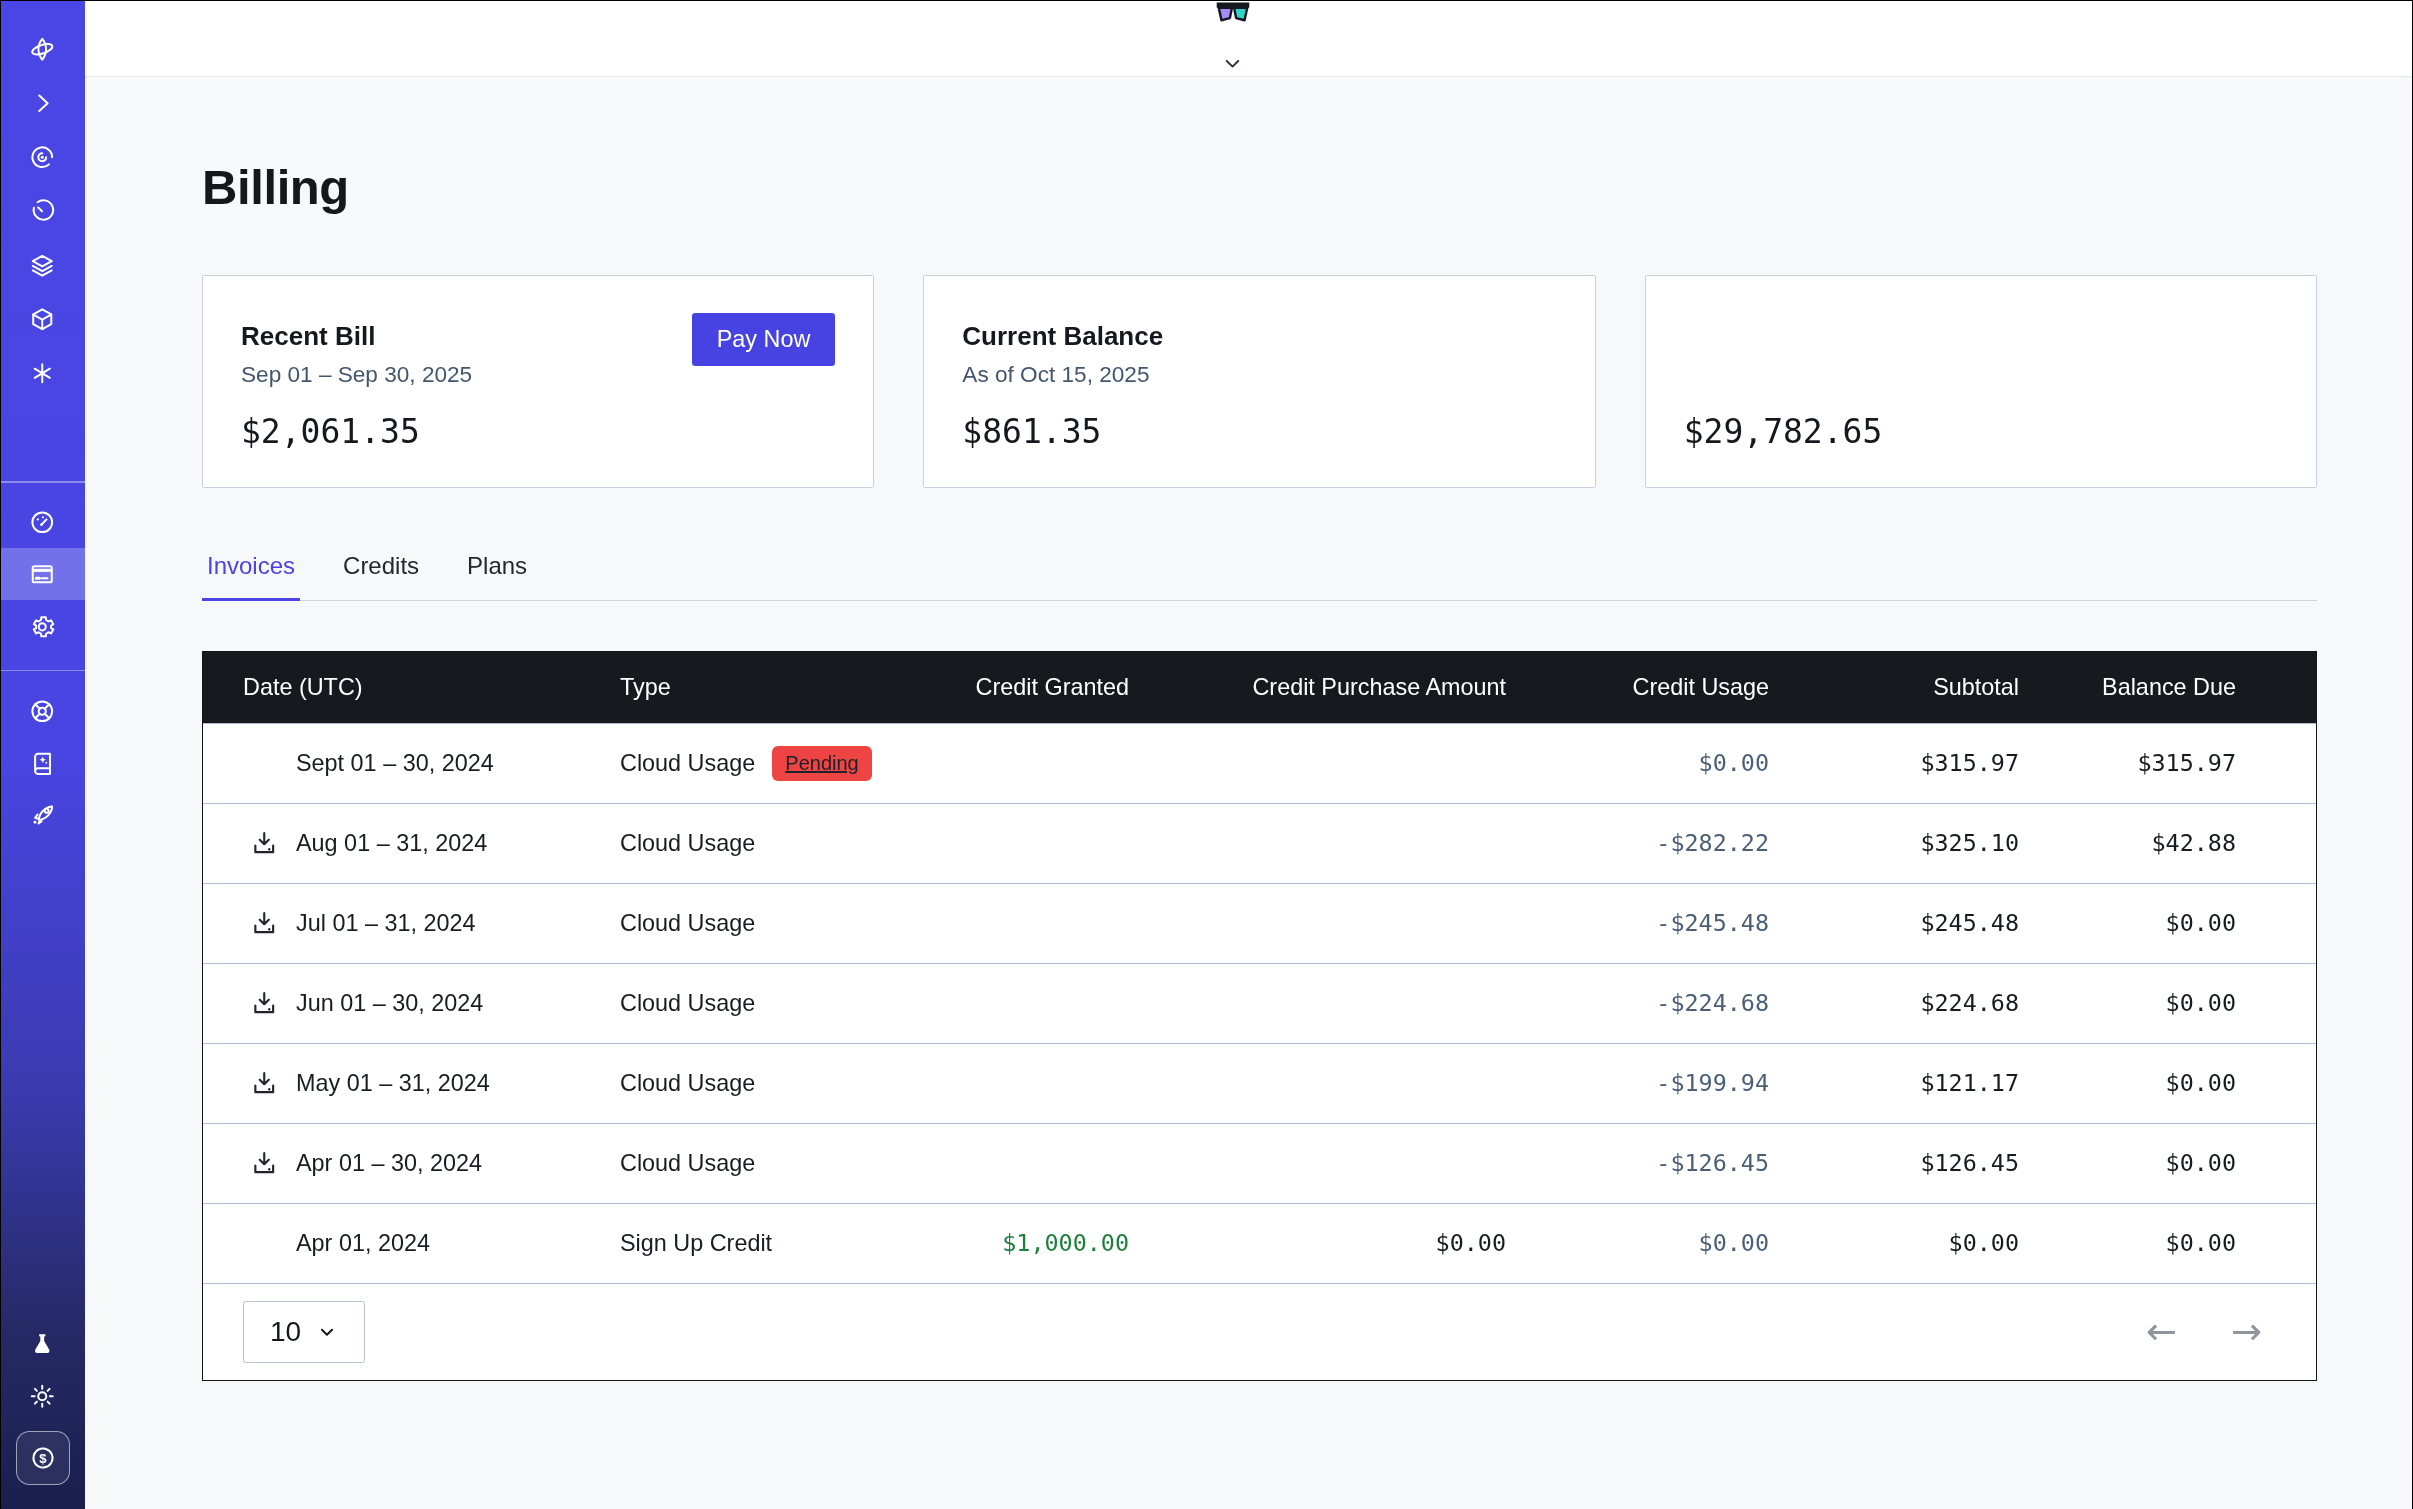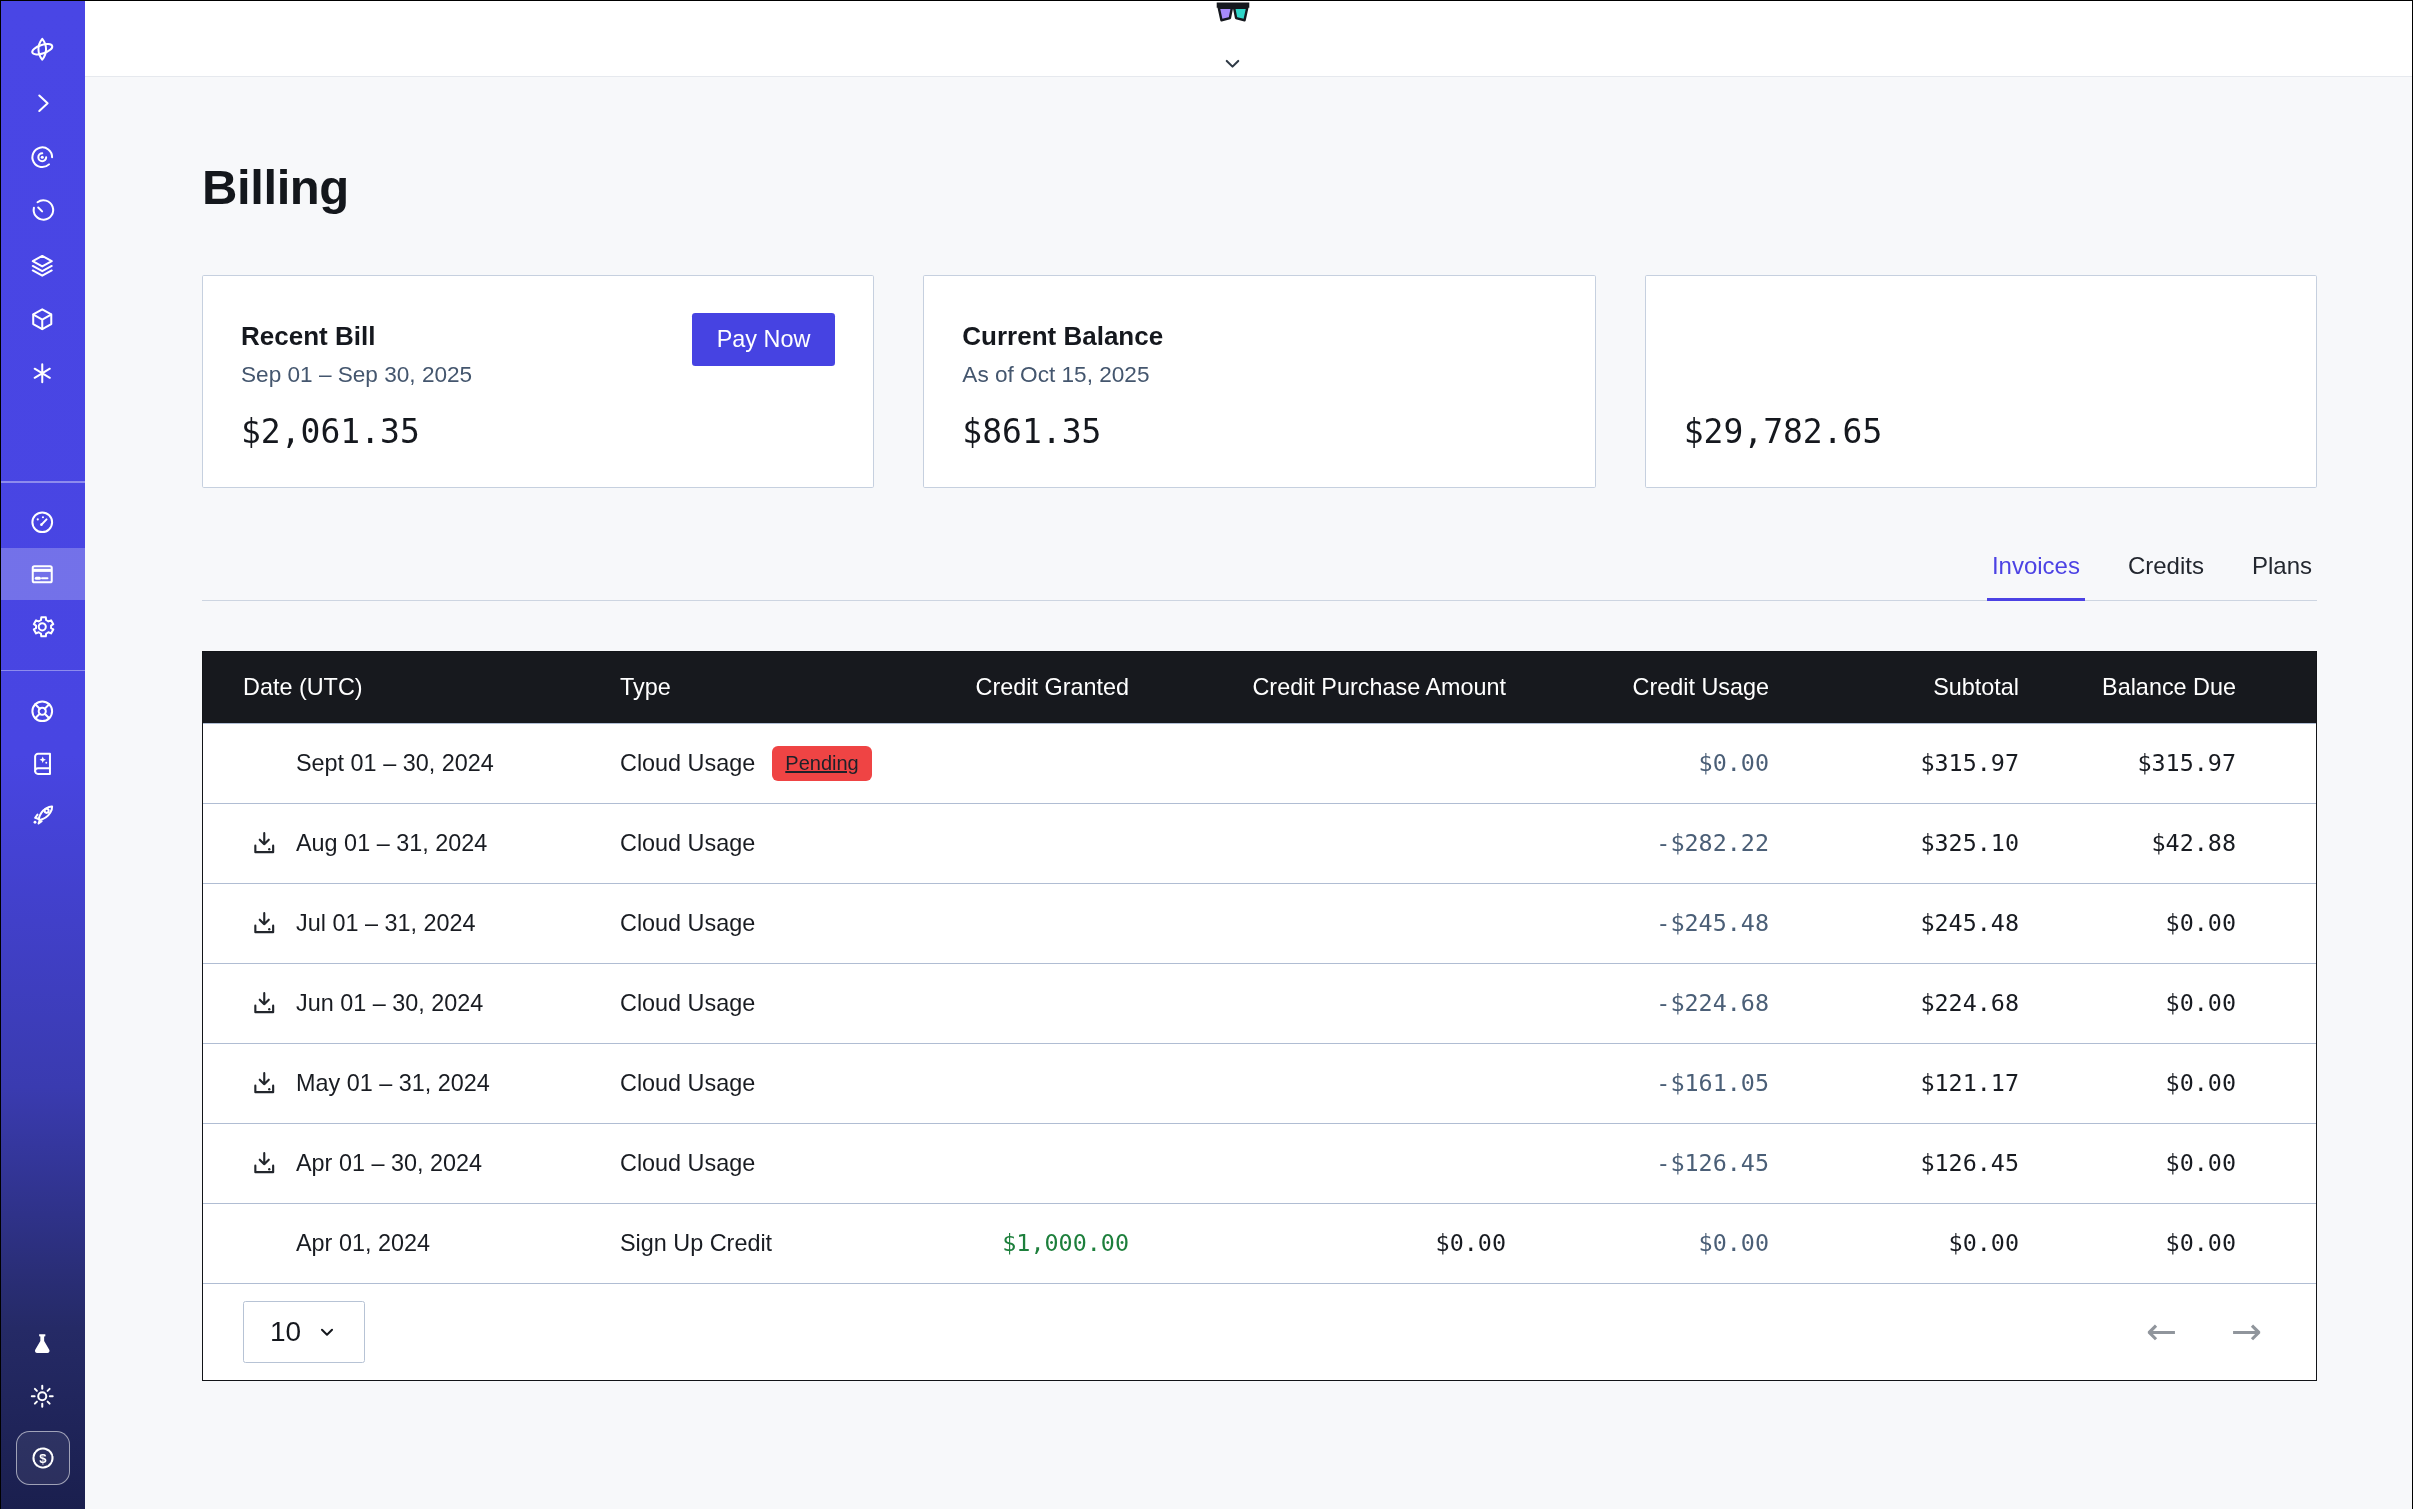--- a/index.html
+++ b/index.html
@@ -66,21 +66,21 @@
   .card-title { font-size:26px; font-weight:700; color:#15181e; }
   .card-sub { font-size:22.6px; color:#44566e; margin-top:10px; }
   .card-amount { position:absolute; left:38px; top:136px; font-family:"DejaVu Sans Mono", monospace; font-size:33px; color:#15181e; }
   .pay-btn {
     position:absolute; top:37px; right:38px; height:53px; padding:0 25px; border:none; border-radius:3.3px;
     background:#4643e2; color:#fff; font-size:23.4px; font-family:"Liberation Sans",sans-serif; cursor:pointer;
     display:flex; align-items:center;
   }
 
   
-  .tabs { margin-top:64px; display:flex; gap:38px; border-bottom:1.7px solid #cdd5e1;justify-content:flex-end; }
+  .tabs { margin-top:64px; display:flex; gap:38px; border-bottom:1.7px solid #cdd5e1; }
   .tab { font-size:24px; color:#23272f; padding:0 5px 18.4px 5px; cursor:pointer; }
   .tab.active { color:#4c42e4; border-bottom:3.3px solid #4c42e4; margin-bottom:-1.7px; }
 
   
   .invoice-table { margin-top:50px; border:1.7px solid #121418; background:#fff; }
   .t-grid {
     display:grid;
     grid-template-columns: 377px 261px 248px 377px 263px 250px 1fr;
     align-items:center;
     padding-left:40px; padding-right:80px;
@@ -376,21 +376,21 @@
               <circle cx="16.2" cy="17" r="1" fill="#22262c" stroke="none"></circle>
             </svg>
           </span>
           <span>May 01 – 31, 2024</span>
         </div>
       <div class="cell-type">
           <span>Cloud Usage</span>
         </div>
       <div class="num"></div>
       <div class="num"></div>
-      <div class="num usage">-$161.05</div>
+      <div class="num usage">-$199.94</div>
       <div class="num">$121.17</div>
       <div class="num">$0.00</div>
     </div>
 
     <div class="t-grid t-row">
       <div class="cell-date">
           <span class="dl-slot">
             <svg viewBox="0 0 24 24">
               <path d="M12 3.5v9.3M8.2 9l3.8 3.8L15.8 9"></path>
               <path d="M4.5 14v5.5h15V14"></path>

